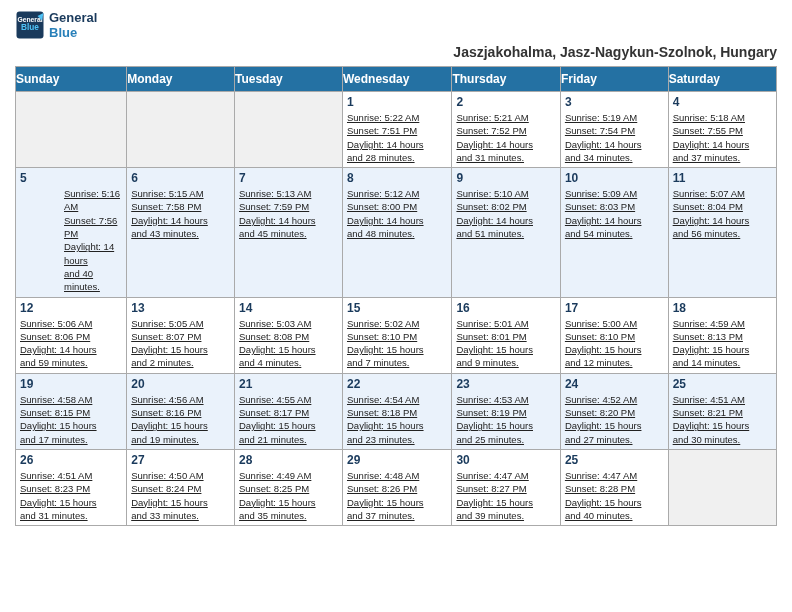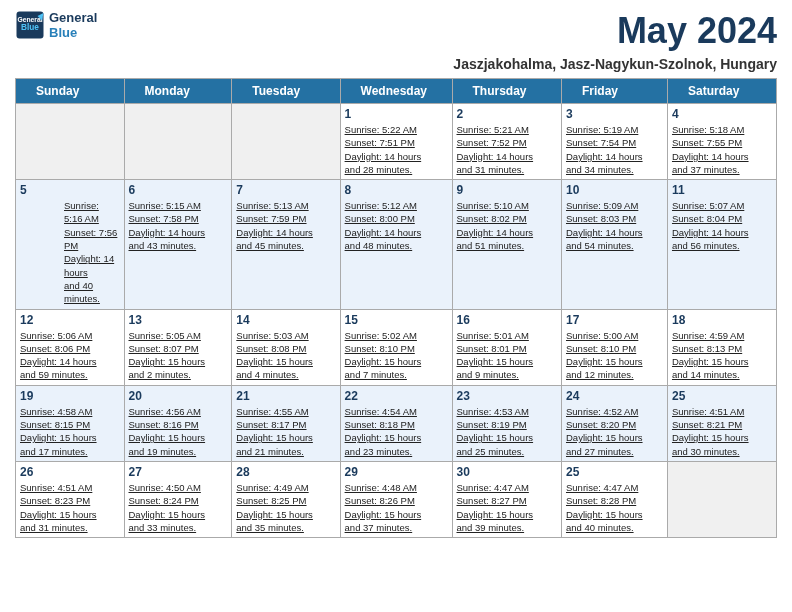--- a/index.html
+++ b/index.html
@@ -40,21 +40,21 @@
     }
     .calendar {
       width: 100%;
       border-collapse: collapse;
       border: 1px solid #aaa;
     }
     .calendar th {
       background: #2471a3;
       color: #fff;
       font-size: 12px;
-      padding: 5px 20px;
+      padding: 5px 0;
       text-align: left;
       border: 1px solid #aaa;
       font-weight: bold;
     }
     .calendar td {
       border: 1px solid #aaa;
       vertical-align: top;
       padding: 3px 4px;
       font-size: 10px;
       color: #333;
@@ -98,21 +98,20 @@
       <rect x="2" y="2" width="36" height="36" rx="4" fill="#1a3a5c"></rect>
       <text x="20" y="16" text-anchor="middle" fill="white" font-size="9" font-weight="bold" font-family="Arial">General</text>
       <text x="20" y="27" text-anchor="middle" fill="#4fc3f7" font-size="11" font-weight="bold" font-family="Arial">Blue</text>
       <polygon points="30,8 38,4 36,14" fill="#4fc3f7"></polygon>
     </svg>
     <div>
       <div style="font-size:13px;font-weight:bold;color:#1a3a5c;">General</div>
       <div style="font-size:13px;font-weight:bold;color:#2980b9;">Blue</div>
     </div>
   </div>
-  <div class="month-title">May 2024</div>
 </div>
 
 <div class="subtitle">Jaszjakohalma, Jasz-Nagykun-Szolnok, Hungary</div>
 
 <table class="calendar">
   <thead>
     <tr>
     <th>Sunday</th>
         <th>Monday</th>
         <th>Tuesday</th>

